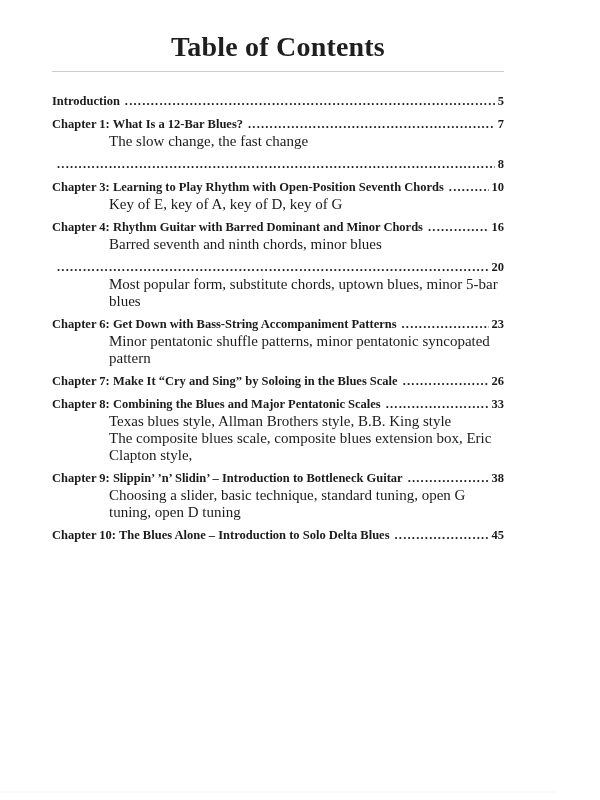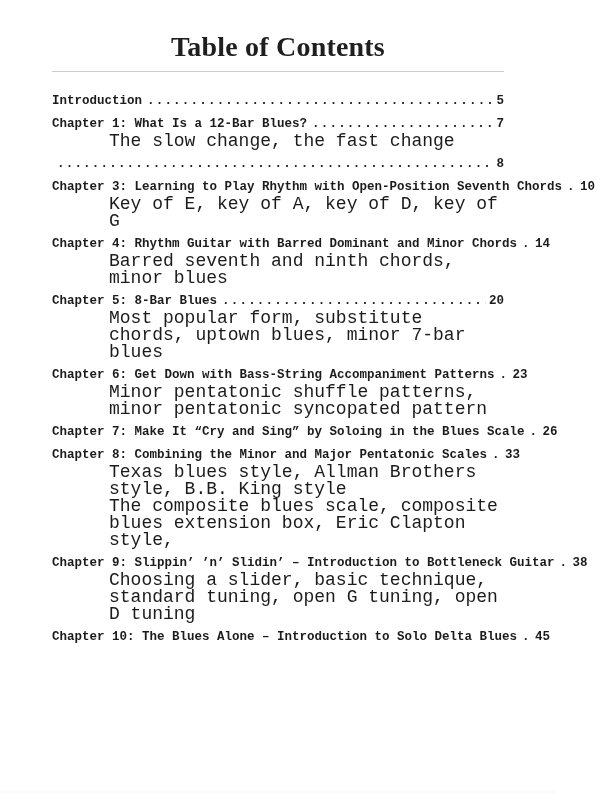--- a/index.html
+++ b/index.html
@@ -32,21 +32,20 @@
     letter-spacing: 0.2px;
   }
   .title-divider {
     border: none;
     border-top: 1px solid #cccccc;
     height: 0;
     margin: 0;
   }
   .toc-list {
     margin-top: 21px;
-    font-family: Liberation Mono, monospace;
   }
   .toc-entry {
     margin-bottom: 6px;
   }
   .toc-row {
     display: flex;
     align-items: baseline;
     font-size: 12.5px;
     line-height: 17px;
     font-weight: bold;
@@ -63,21 +62,21 @@
     margin-left: 5px;
     margin-right: 1px;
     min-width: 10px;
   }
   .toc-page-num {
     flex: 0 0 auto;
     white-space: nowrap;
     padding-left: 2px;
   }
   .sub {
-    font-size: 18px;
+    font-size: 15px;
     line-height: 17px;
     font-weight: normal;
     padding-left: 57px;
   }
   .page-edge-shadow {
     position: absolute;
     left: 0;
     right: 0;
     bottom: 7px;
     height: 2px;
@@ -121,32 +120,31 @@
       <span class="dot-leader">............................................................................................................................................................................................................................................................................................................</span>
       <span class="toc-page-num">10</span>
     </div>
   <div class="sub">Key of E, key of A, key of D, key of G</div>
       </div>
 
   <div class="toc-entry">
     <div class="toc-row">
       <span class="toc-label">Chapter 4: Rhythm Guitar with Barred Dominant and Minor Chords</span>
       <span class="dot-leader">............................................................................................................................................................................................................................................................................................................</span>
-      <span class="toc-page-num">14</span>
+      <span class="toc-page-num">16</span>
     </div>
   <div class="sub">Barred seventh and ninth chords, minor blues</div>
       </div>
 
   <div class="toc-entry">
     <div class="toc-row">
-      <span class="toc-label">Chapter 5: 8-Bar Blues</span>
       <span class="dot-leader">............................................................................................................................................................................................................................................................................................................</span>
       <span class="toc-page-num">20</span>
     </div>
-  <div class="sub">Most popular form, substitute chords, uptown blues, minor 7-bar blues</div>
+  <div class="sub">Most popular form, substitute chords, uptown blues, minor 5-bar blues</div>
       </div>
 
   <div class="toc-entry">
     <div class="toc-row">
       <span class="toc-label">Chapter 6: Get Down with Bass-String Accompaniment Patterns</span>
       <span class="dot-leader">............................................................................................................................................................................................................................................................................................................</span>
       <span class="toc-page-num">23</span>
     </div>
   <div class="sub">Minor pentatonic shuffle patterns, minor pentatonic syncopated pattern</div>
       </div>
@@ -154,21 +152,21 @@
   <div class="toc-entry">
     <div class="toc-row">
       <span class="toc-label">Chapter 7: Make It “Cry and Sing” by Soloing in the Blues Scale</span>
       <span class="dot-leader">............................................................................................................................................................................................................................................................................................................</span>
       <span class="toc-page-num">26</span>
     </div>
       </div>
 
   <div class="toc-entry">
     <div class="toc-row">
-      <span class="toc-label">Chapter 8: Combining the Minor and Major Pentatonic Scales</span>
+      <span class="toc-label">Chapter 8: Combining the Blues and Major Pentatonic Scales</span>
       <span class="dot-leader">............................................................................................................................................................................................................................................................................................................</span>
       <span class="toc-page-num">33</span>
     </div>
   <div class="sub">Texas blues style, Allman Brothers style, B.B. King style</div>
         <div class="sub">The composite blues scale, composite blues extension box, Eric Clapton style,</div>
       </div>
 
   <div class="toc-entry">
     <div class="toc-row">
       <span class="toc-label">Chapter 9: Slippin’ ’n’ Slidin’ – Introduction to Bottleneck Guitar</span>

